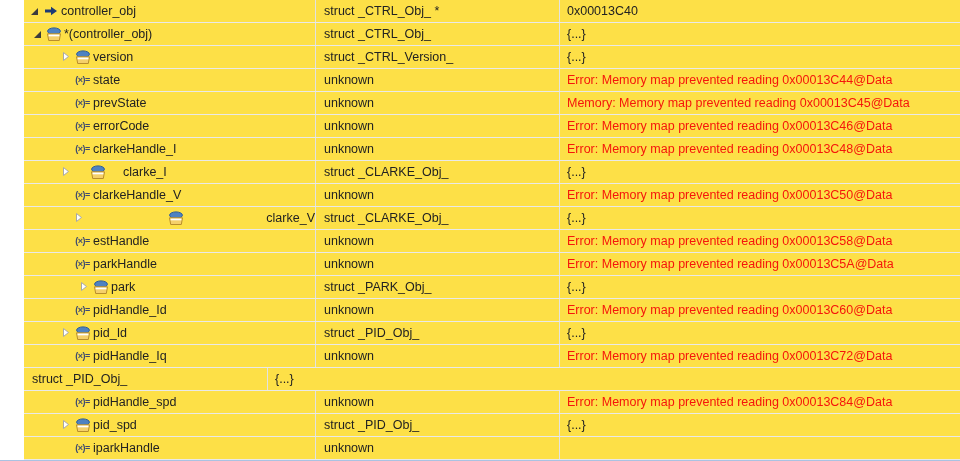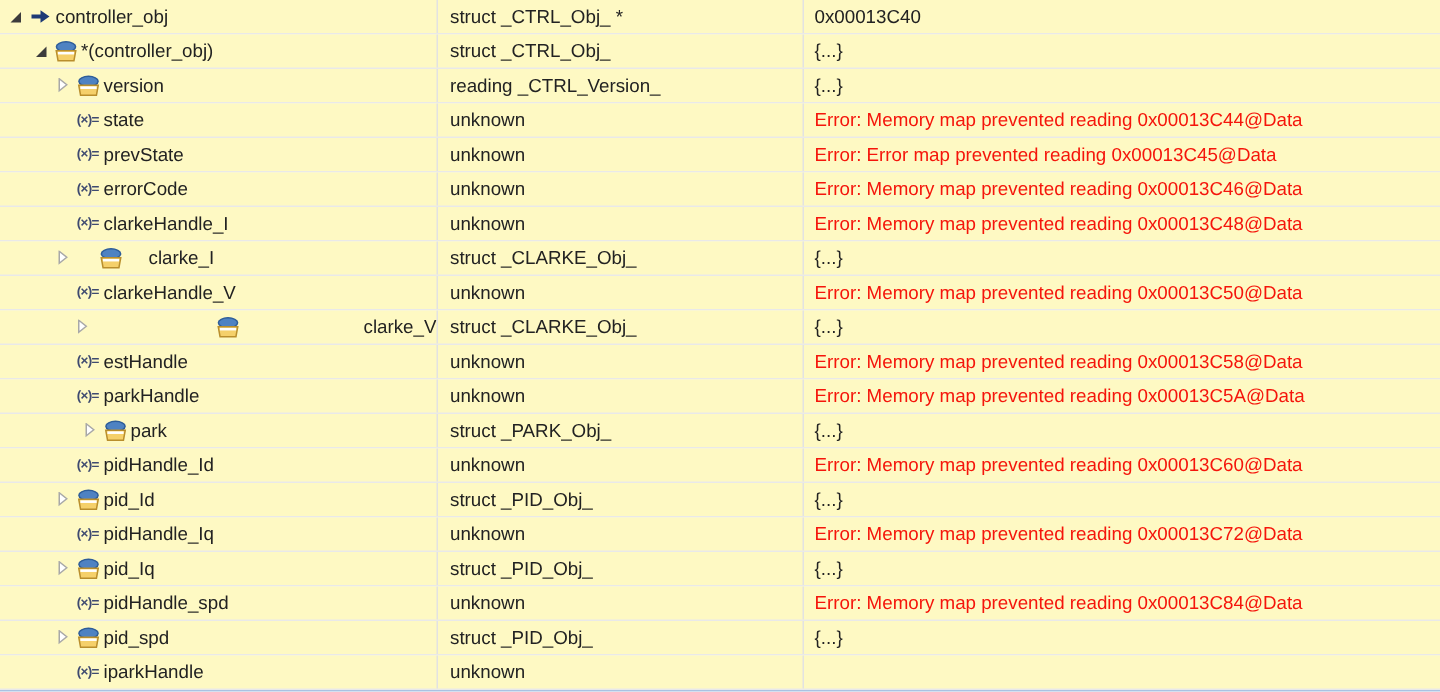--- a/index.html
+++ b/index.html
@@ -5,21 +5,21 @@
   html,body{margin:0;padding:0;}
   body{
     width:960px;height:461px;overflow:hidden;background:#ffffff;
     font-family:"Liberation Sans","DejaVu Sans",sans-serif;
     font-size:12.5px;color:var(--text,#222);
   }
   .view{width:960px;height:461px;position:relative;background:#fff;}
   .row{
     display:flex;height:23px;box-sizing:border-box;
     border-bottom:1px solid var(--rowline,#e9e9e9);
-    align-items:stretch;background:#fef9c3;
+    align-items:stretch;background:#fde047;margin-left:24px;
   }
   .cell{
     display:flex;align-items:center;box-sizing:border-box;
     overflow:hidden;white-space:nowrap;
   }
   .name-cell{width:292px;border-right:1px solid var(--colline,#e2e2e2);}
   .type-cell{width:244px;border-right:1px solid var(--colline,#e2e2e2);padding-left:8px;}
   .value-cell{flex:1;padding-left:7px;}
   .value-cell.error{color:var(--error,#f5150b);}
   .expander{width:14px;flex:none;display:inline-flex;align-items:center;justify-content:center;}
@@ -48,21 +48,21 @@
               <path d="M1,4.6 L7,4.6 L7,1.8 L13,6 L7,10.2 L7,7.4 L1,7.4 Z" fill="#1d3a75"></path>
             </svg>
           </span>
       <span class="label">controller_obj</span>
     </div>
     <div class="cell type-cell">struct _CTRL_Obj_ *</div>
     <div class="cell value-cell">0x00013C40</div>
   </div>
 
   <div class="row">
-    <div class="cell name-cell" style="padding-left: 20px;">
+    <div class="cell name-cell" style="padding-left: 6px;">
       <span class="expander">
             <svg width="9" height="9" viewBox="0 0 9 9">
               <path d="M8,1 L8,8 L1,8 Z" fill="#3c3c3c"></path>
             </svg>
           </span>
       <span class="icon">
             <svg width="16" height="15" viewBox="0 0 16 15">
               <ellipse cx="8" cy="4.2" rx="6.4" ry="3.3" fill="#4e82c2" stroke="#2e5d99"></ellipse>
               <path d="M1.5,6.8 L14.5,6.8 L13.3,13.5 L2.7,13.5 Z" fill="#f5d06a" stroke="#b98e2c"></path>
               <rect x="2.6" y="7.6" width="10.8" height="1.7" fill="#ffffff"></rect>
@@ -83,21 +83,21 @@
           </span>
       <span class="icon">
             <svg width="16" height="15" viewBox="0 0 16 15">
               <ellipse cx="8" cy="4.2" rx="6.4" ry="3.3" fill="#4e82c2" stroke="#2e5d99"></ellipse>
               <path d="M1.5,6.8 L14.5,6.8 L13.3,13.5 L2.7,13.5 Z" fill="#f5d06a" stroke="#b98e2c"></path>
               <rect x="2.6" y="7.6" width="10.8" height="1.7" fill="#ffffff"></rect>
             </svg>
           </span>
       <span class="label">version</span>
     </div>
-    <div class="cell type-cell">reading _CTRL_Version_</div>
+    <div class="cell type-cell">struct _CTRL_Version_</div>
     <div class="cell value-cell">{...}</div>
   </div>
 
   <div class="row">
     <div class="cell name-cell" style="padding-left: 35px;">
       <span class="expander"></span>
       <span class="icon">
             <span class="unknown-glyph">(×)=</span>
           </span>
       <span class="label">state</span>
@@ -108,21 +108,21 @@
 
   <div class="row">
     <div class="cell name-cell" style="padding-left: 35px;">
       <span class="expander"></span>
       <span class="icon">
             <span class="unknown-glyph">(×)=</span>
           </span>
       <span class="label">prevState</span>
     </div>
     <div class="cell type-cell">unknown</div>
-    <div class="cell value-cell error">Error: Error map prevented reading 0x00013C45@Data</div>
+    <div class="cell value-cell error">Memory: Memory map prevented reading 0x00013C45@Data</div>
   </div>
 
   <div class="row">
     <div class="cell name-cell" style="padding-left: 35px;">
       <span class="expander"></span>
       <span class="icon">
             <span class="unknown-glyph">(×)=</span>
           </span>
       <span class="label">errorCode</span>
     </div>
@@ -276,35 +276,20 @@
       <span class="icon">
             <span class="unknown-glyph">(×)=</span>
           </span>
       <span class="label">pidHandle_Iq</span>
     </div>
     <div class="cell type-cell">unknown</div>
     <div class="cell value-cell error">Error: Memory map prevented reading 0x00013C72@Data</div>
   </div>
 
   <div class="row">
-    <div class="cell name-cell" style="padding-left: 35px;">
-      <span class="expander">
-            <svg width="8" height="10" viewBox="0 0 8 10">
-              <path d="M1.5,0.5 L6.5,4.5 L1.5,8.5 Z" fill="#ffffff" stroke="#a8a8a8"></path>
-            </svg>
-          </span>
-      <span class="icon">
-            <svg width="16" height="15" viewBox="0 0 16 15">
-              <ellipse cx="8" cy="4.2" rx="6.4" ry="3.3" fill="#4e82c2" stroke="#2e5d99"></ellipse>
-              <path d="M1.5,6.8 L14.5,6.8 L13.3,13.5 L2.7,13.5 Z" fill="#f5d06a" stroke="#b98e2c"></path>
-              <rect x="2.6" y="7.6" width="10.8" height="1.7" fill="#ffffff"></rect>
-            </svg>
-          </span>
-      <span class="label">pid_Iq</span>
-    </div>
     <div class="cell type-cell">struct _PID_Obj_</div>
     <div class="cell value-cell">{...}</div>
   </div>
 
   <div class="row">
     <div class="cell name-cell" style="padding-left: 35px;">
       <span class="expander"></span>
       <span class="icon">
             <span class="unknown-glyph">(×)=</span>
           </span>

